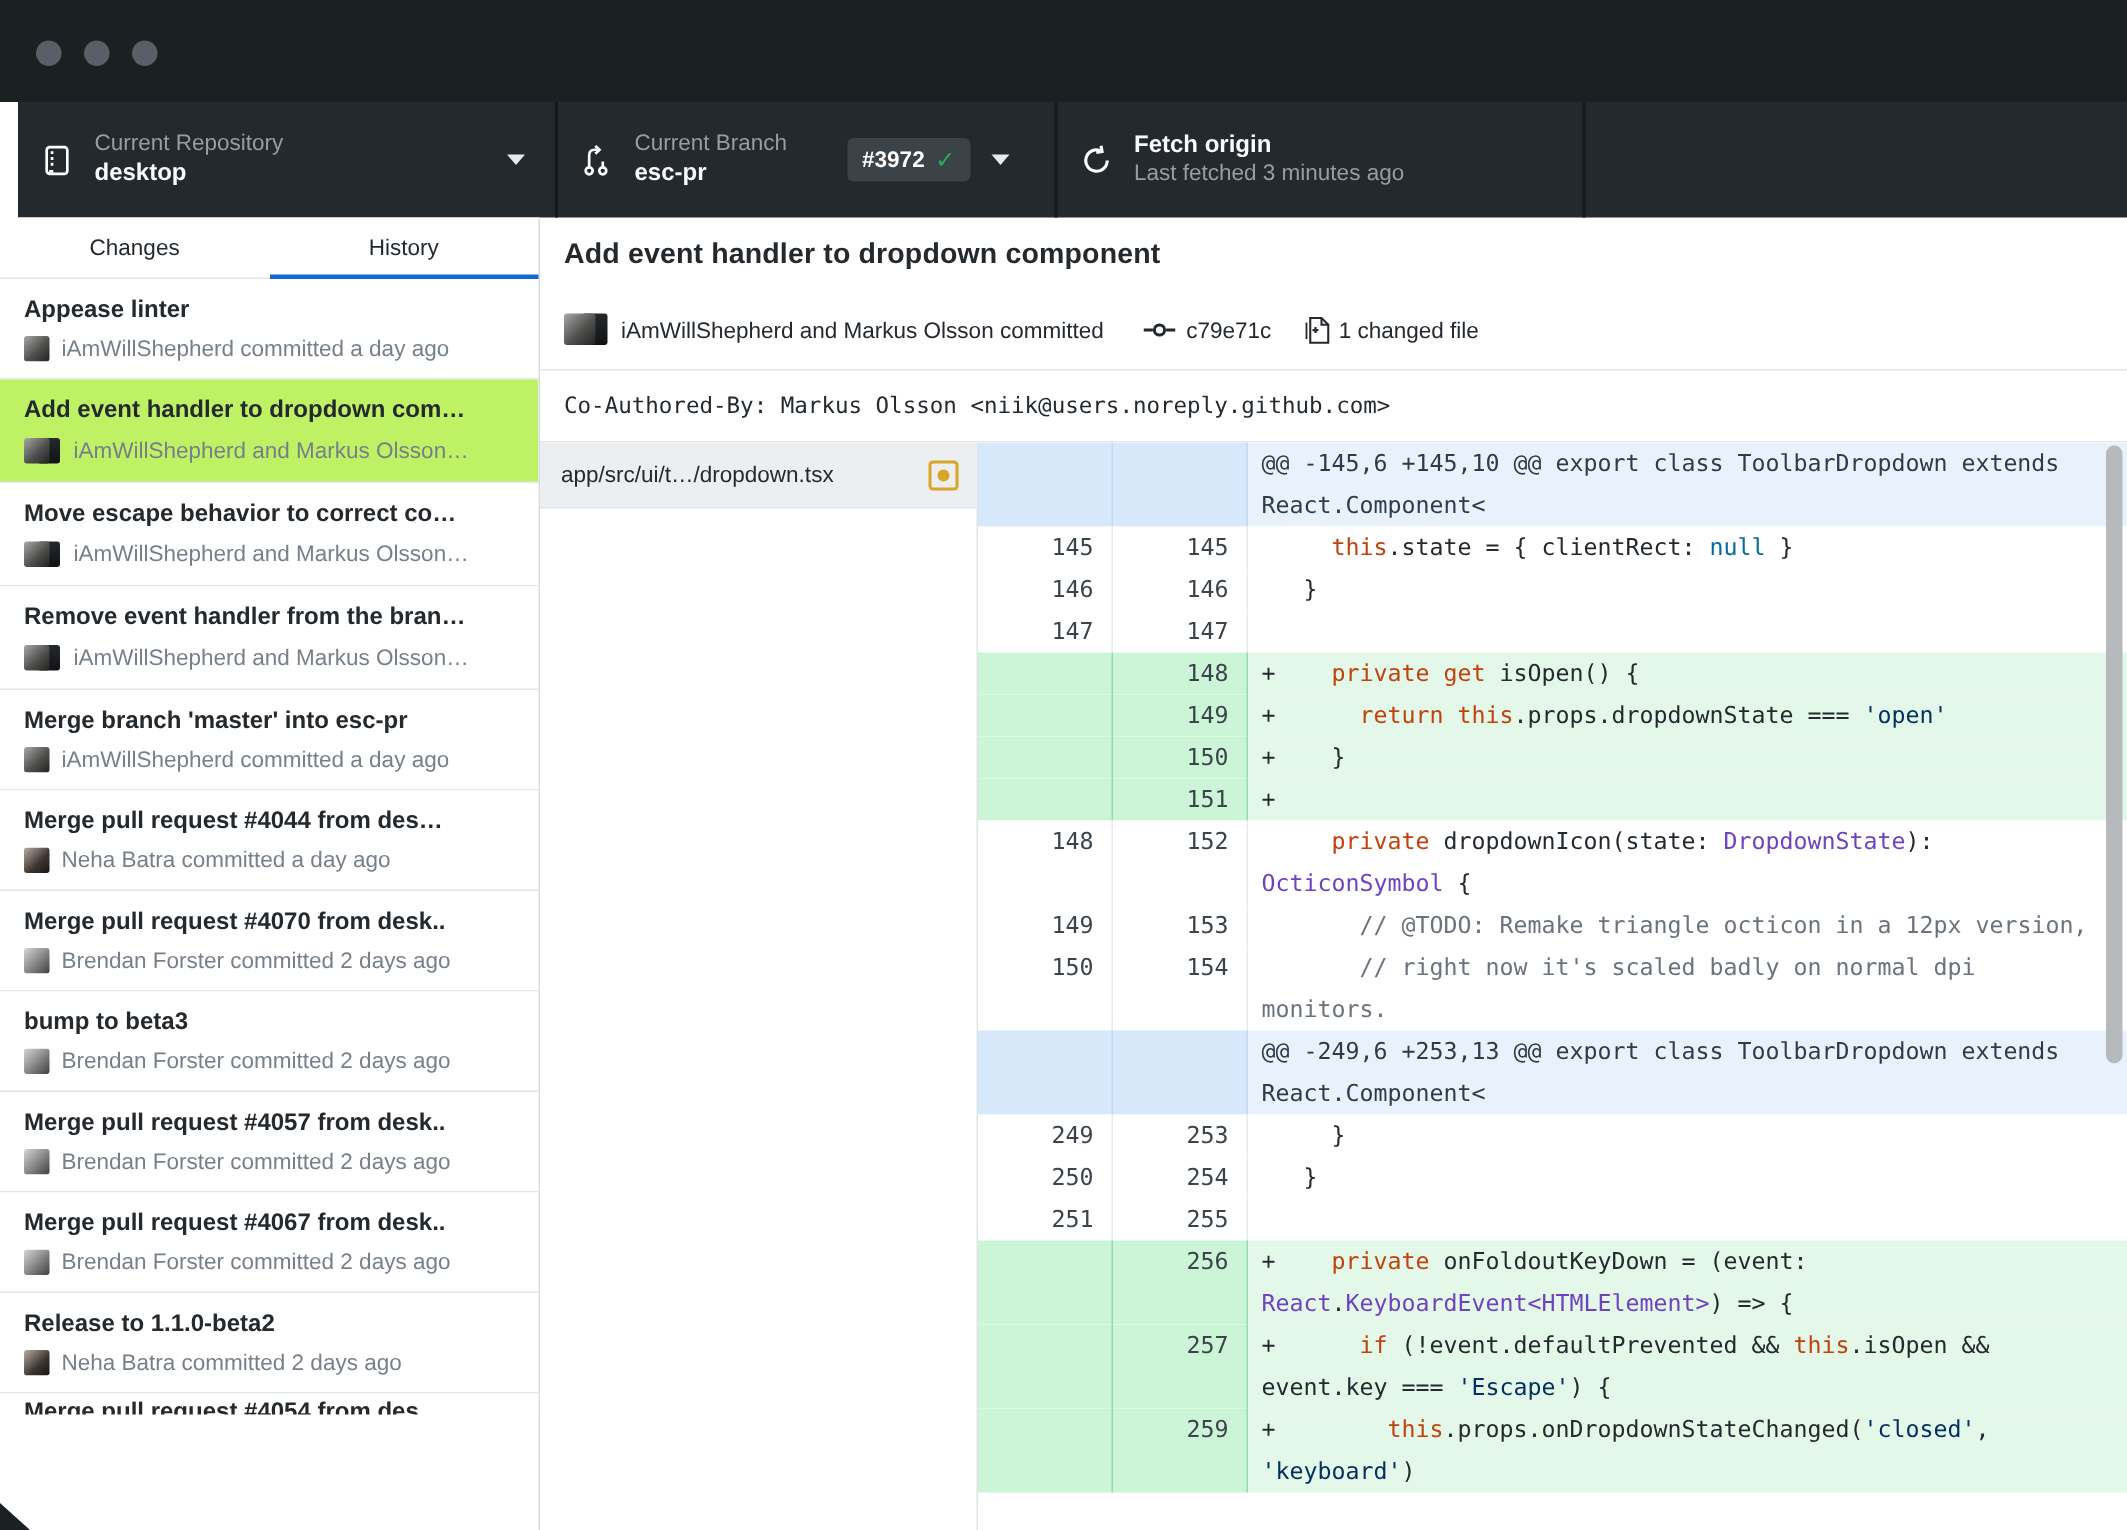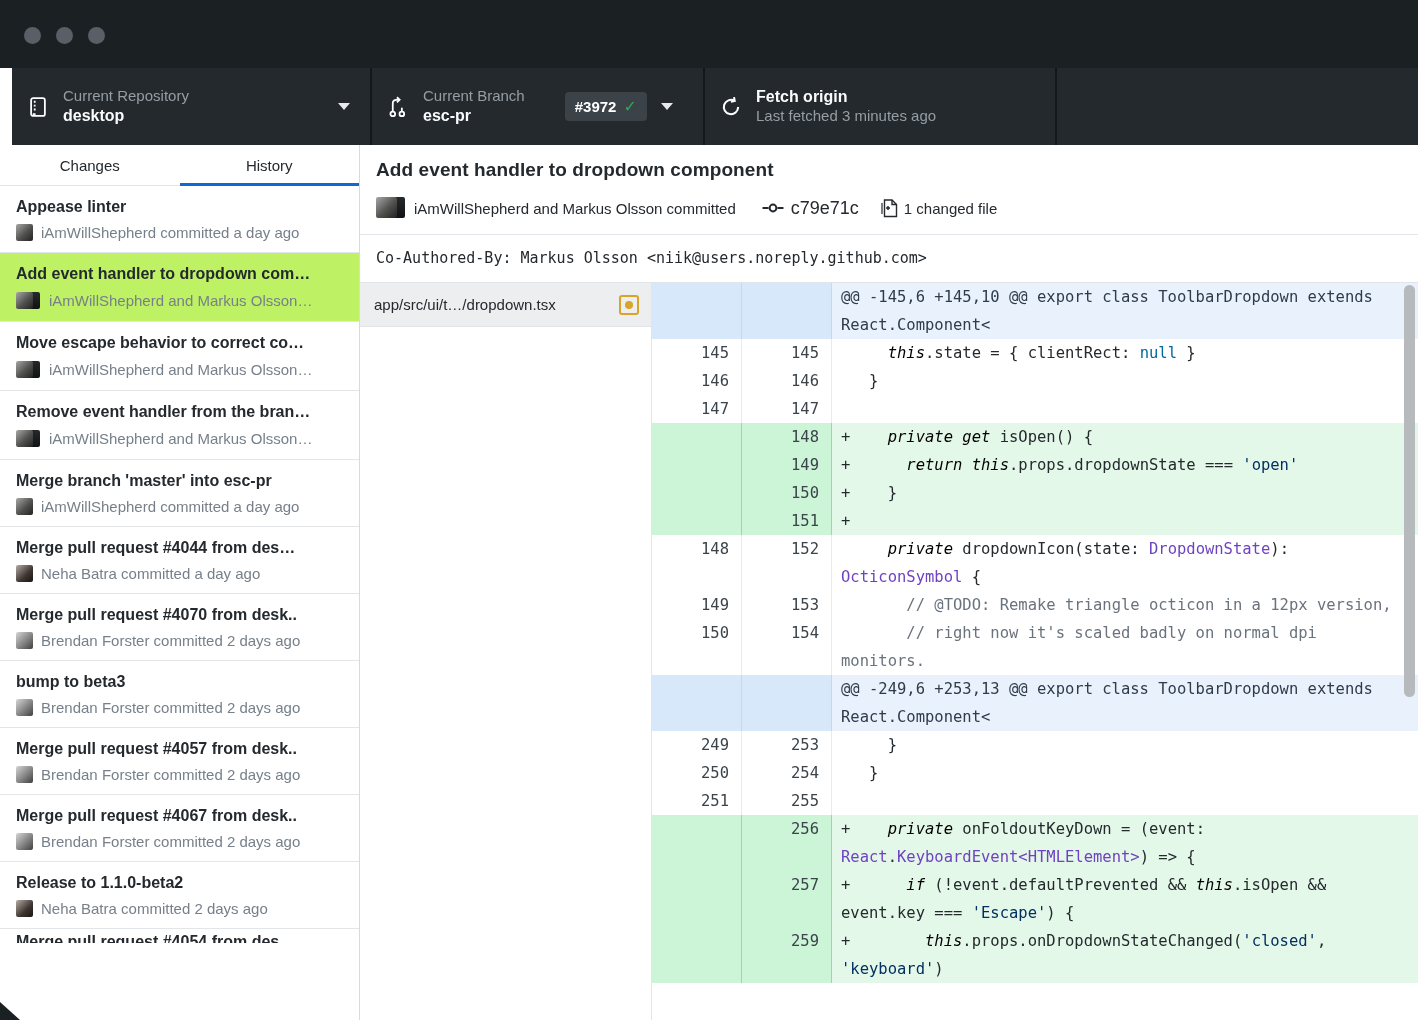--- a/index.html
+++ b/index.html
@@ -51,28 +51,28 @@
   .av-stack .back { position:absolute; left:9px; top:1px; width:15px; height:17px; border-radius:2px; }
   .av-stack .front { position:absolute; left:0; top:1px; }
   .commit-meta .meta-text { margin-left:8px; overflow:hidden; text-overflow:ellipsis; }
   .commit-row.partial { height:14px; padding:4px 10px 0 16px; border-bottom:none; overflow:hidden; }
   .popover-tail { position:absolute; left:0; bottom:0; width:20px; height:18px; background:#1b2023;
     clip-path:polygon(0 0, 0 100%, 100% 100%); }
   
   .main { flex:1; display:flex; flex-direction:column; min-width:0; }
   .commit-header { flex:none; padding:14px 0 0 16px; }
   .commit-header h1 { font-size:19px; font-weight:bold; color:#24292e; letter-spacing:.1px; }
-  .meta-row { display:flex; align-items:center; margin-top:15px; padding-bottom:14px; font-size:15px; color:#24292e; }
+  .meta-row { display:flex; align-items:center; margin-top:27px; padding-bottom:14px; font-size:15px; color:#24292e; }
   .meta-row .av-stack { width:30px; height:24px; margin-right:8px; }
   .meta-row .av { width:21px; height:21px; }
   .meta-row .av-stack .back { left:12px; top:1px; width:17px; height:21px; }
   .meta-row .av-stack .front { top:1px; }
   .meta-ic { margin:0 7px 0 26px; color:#24292e; }
   .meta-ic svg { display:block; }
-  .sha { font-size:18px; }
+  .sha { font-size:15px; }
   .file-ic { margin:0 6px 0 22px; }
   .commit-body { flex:none; border-top:1px solid #e1e4e8; padding:14px 16px 15px 16px;
     font-family:"DejaVu Sans Mono","Liberation Mono",monospace; font-size:15px; color:#24292e; }
   
   .work { flex:1; display:flex; border-top:1px solid #e1e4e8; min-height:0; position:relative; }
   .file-panel { width:292px; flex:none; border-right:1px solid #e1e4e8; background:#fff; }
   .file-row { height:44px; display:flex; align-items:center; padding:0 12px 0 14px; background:#eceef0;
     border-bottom:1px solid #e1e4e8; font-size:15px; color:#24292e; cursor:pointer; }
   .file-path { flex:1; white-space:nowrap; overflow:hidden; }
   .mod-icon { width:20px; height:20px; border:2px solid #d9a528; border-radius:3px; flex:none;
@@ -84,21 +84,21 @@
   .diff-row { display:flex; align-items:stretch; }
   .gut { width:90px; flex:none; text-align:right; padding-right:12px; color:#3b434b; }
   .code { flex:1; min-width:0; padding-left:9px; padding-right:20px; white-space:pre-wrap;
     overflow-wrap:anywhere; color:#24292e; }
   .diff-row.context .gut { background:#fff; border-right:1px solid #e8eaec; }
   .diff-row.context .code { background:#fff; }
   .diff-row.add .gut { background:#ccf5d8; border-right:1px solid #93dcaa; }
   .diff-row.add .code { background:#e4f8e9; }
   .diff-row.hunk .gut { background:#d7e8fa; border-right:1px solid #c3d9f1; }
   .diff-row.hunk .code { background:#e9f2fc; color:#2f3b4a; }
-  .tok-k { color:#000000;font-style:italic; } 
+  .tok-k { color:#c2410c; } 
   .tok-t { color:#6f42c1; } 
   .tok-b { color:#0369a1; } 
   .tok-s { color:#032f62; } 
   .tok-c { color:#6a737d; } 
   .tok-p { color:#24292e; }
   .scroll-thumb { position:absolute; right:3px; top:2px; width:11px; height:412px; border-radius:6px;
     background:#b7babd; }
 </style>
 </head>
 <body>

